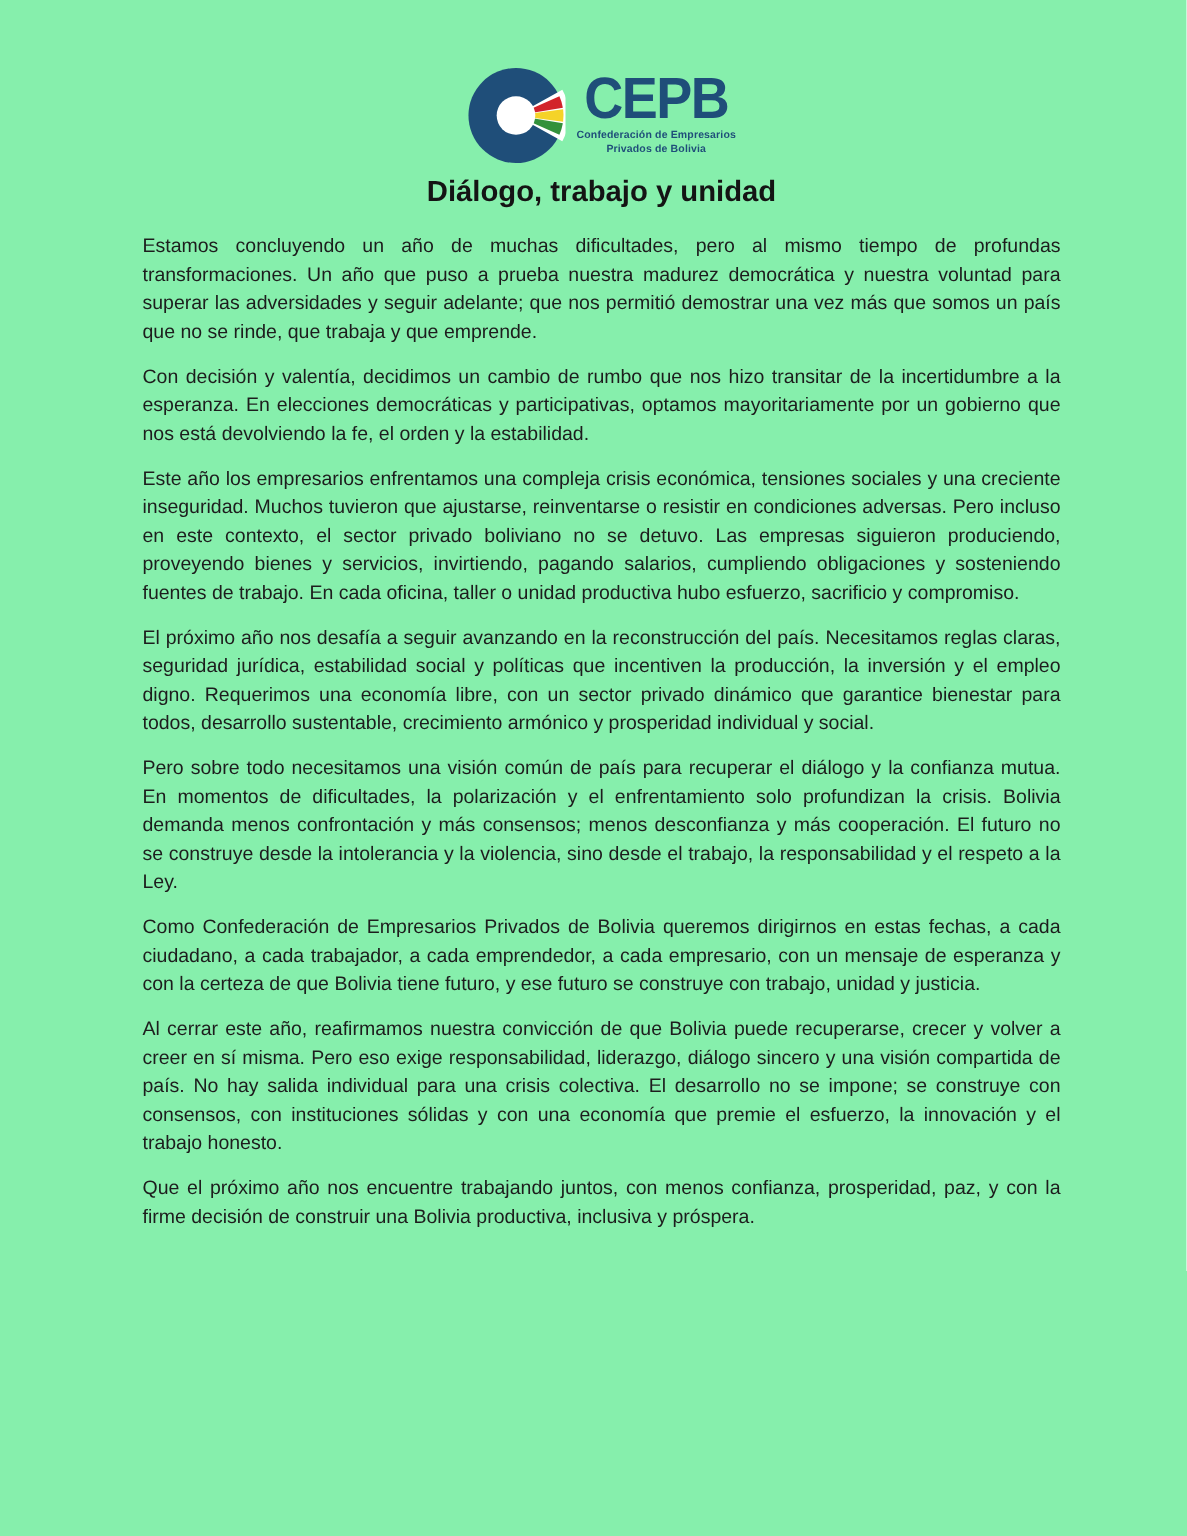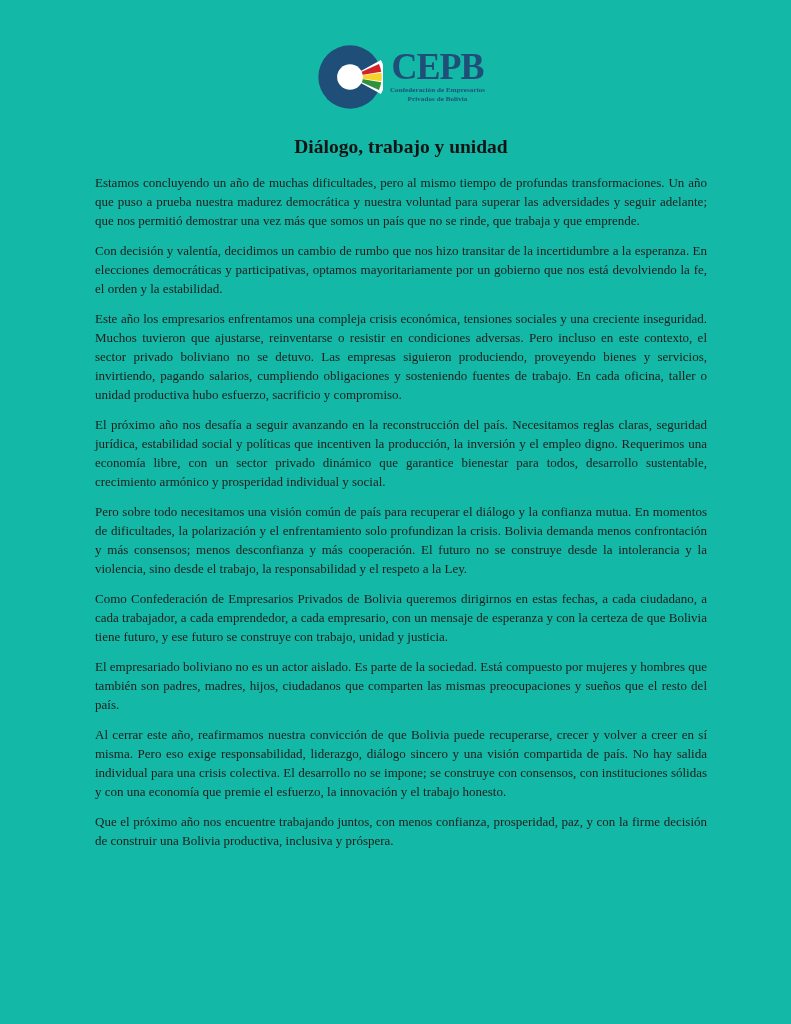--- a/index.html
+++ b/index.html
@@ -4,24 +4,24 @@
 <style>
   html, body {
     margin: 0;
     padding: 0;
     background: #ffffff;
   }
   .page {
     position: relative;
     width: 791px;
     height: 1024px;
-    background: #14b8a6;
+    background: #86efac;
     margin: 0 auto;
     overflow: hidden;
-    font-family: Liberation Serif, serif;
+    font-family: Liberation Sans, sans-serif;
     box-sizing: border-box;
   }
   .header {
     width: 612px;
     margin: 0 84px 0 95px;
     padding-top: 44px;
     text-align: center;
   }
   .logo {
     display: inline-flex;
@@ -52,21 +52,21 @@
     line-height: 1.3;
     letter-spacing: 0.1px;
     margin-top: 2px;
     white-space: nowrap;
   }
   .doc-title {
     font-size: 19.5px;
     line-height: 26px;
     font-weight: bold;
     color: #141414;
-    margin: 20px 0 0 0;
+    margin: 0 0 0 0;
   }
   .body-text {
     width: 612px;
     margin: 13px 84px 0 95px;
   }
   .body-text p {
     font-size: 13px;
     line-height: 19px;
     color: #1d1d1d;
     text-align: justify;
@@ -103,18 +103,17 @@
     <h1 class="doc-title">Diálogo, trabajo y unidad</h1>
   </div>
 
   <div class="body-text">
     <p>Estamos concluyendo un año de muchas dificultades, pero al mismo tiempo de profundas transformaciones. Un año que puso a prueba nuestra madurez democrática y nuestra voluntad para superar las adversidades y seguir adelante; que nos permitió demostrar una vez más que somos un país que no se rinde, que trabaja y que emprende.</p>
     <p>Con decisión y valentía, decidimos un cambio de rumbo que nos hizo transitar de la incertidumbre a la esperanza. En elecciones democráticas y participativas, optamos mayoritariamente por un gobierno que nos está devolviendo la fe, el orden y la estabilidad.</p>
     <p>Este año los empresarios enfrentamos una compleja crisis económica, tensiones sociales y una creciente inseguridad. Muchos tuvieron que ajustarse, reinventarse o resistir en condiciones adversas. Pero incluso en este contexto, el sector privado boliviano no se detuvo. Las empresas siguieron produciendo, proveyendo bienes y servicios, invirtiendo, pagando salarios, cumpliendo obligaciones y sosteniendo fuentes de trabajo. En cada oficina, taller o unidad productiva hubo esfuerzo, sacrificio y compromiso.</p>
     <p>El próximo año nos desafía a seguir avanzando en la reconstrucción del país.  Necesitamos reglas claras, seguridad jurídica, estabilidad social y políticas que incentiven la producción, la inversión y el empleo digno. Requerimos una economía libre, con un sector privado dinámico que garantice bienestar para todos, desarrollo sustentable, crecimiento armónico y prosperidad individual y social.</p>
     <p>Pero sobre todo necesitamos una visión común de país para recuperar el diálogo y la confianza mutua. En momentos de dificultades, la polarización y el enfrentamiento solo profundizan la crisis. Bolivia demanda menos confrontación y más consensos; menos desconfianza y más cooperación. El futuro no se construye desde la intolerancia y la violencia, sino desde el trabajo, la responsabilidad y el respeto a la Ley.</p>
     <p>Como Confederación de Empresarios Privados de Bolivia queremos dirigirnos en estas fechas, a cada ciudadano, a cada trabajador, a cada emprendedor, a cada empresario, con un mensaje de esperanza y con la certeza de que Bolivia tiene futuro, y ese futuro se construye con trabajo, unidad y justicia.</p>
-    <p>El empresariado boliviano no es un actor aislado. Es parte de la sociedad. Está compuesto por mujeres y hombres que también son padres, madres, hijos, ciudadanos que comparten las mismas preocupaciones y sueños que el resto del país.</p>
     <p>Al cerrar este año, reafirmamos nuestra convicción de que Bolivia puede recuperarse, crecer y volver a creer en sí misma. Pero eso exige responsabilidad, liderazgo, diálogo sincero y una visión compartida de país. No hay salida individual para una crisis colectiva. El desarrollo no se impone; se construye con consensos, con instituciones sólidas y con una economía que premie el esfuerzo, la innovación y el trabajo honesto.</p>
     <p>Que el próximo año nos encuentre trabajando juntos, con menos confianza, prosperidad, paz, y con la firme decisión de construir una Bolivia productiva, inclusiva y próspera.</p>
   </div>
 
 </div>
 
 </body></html>

